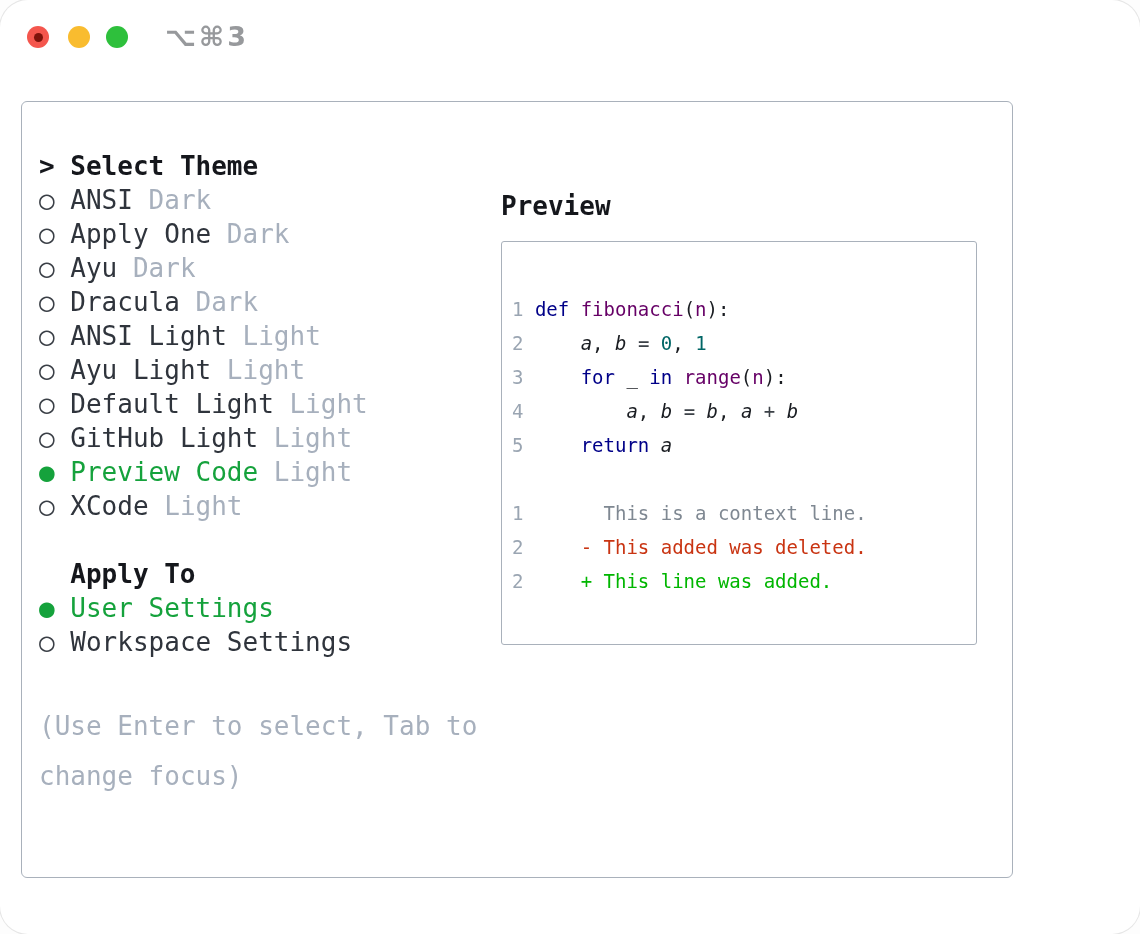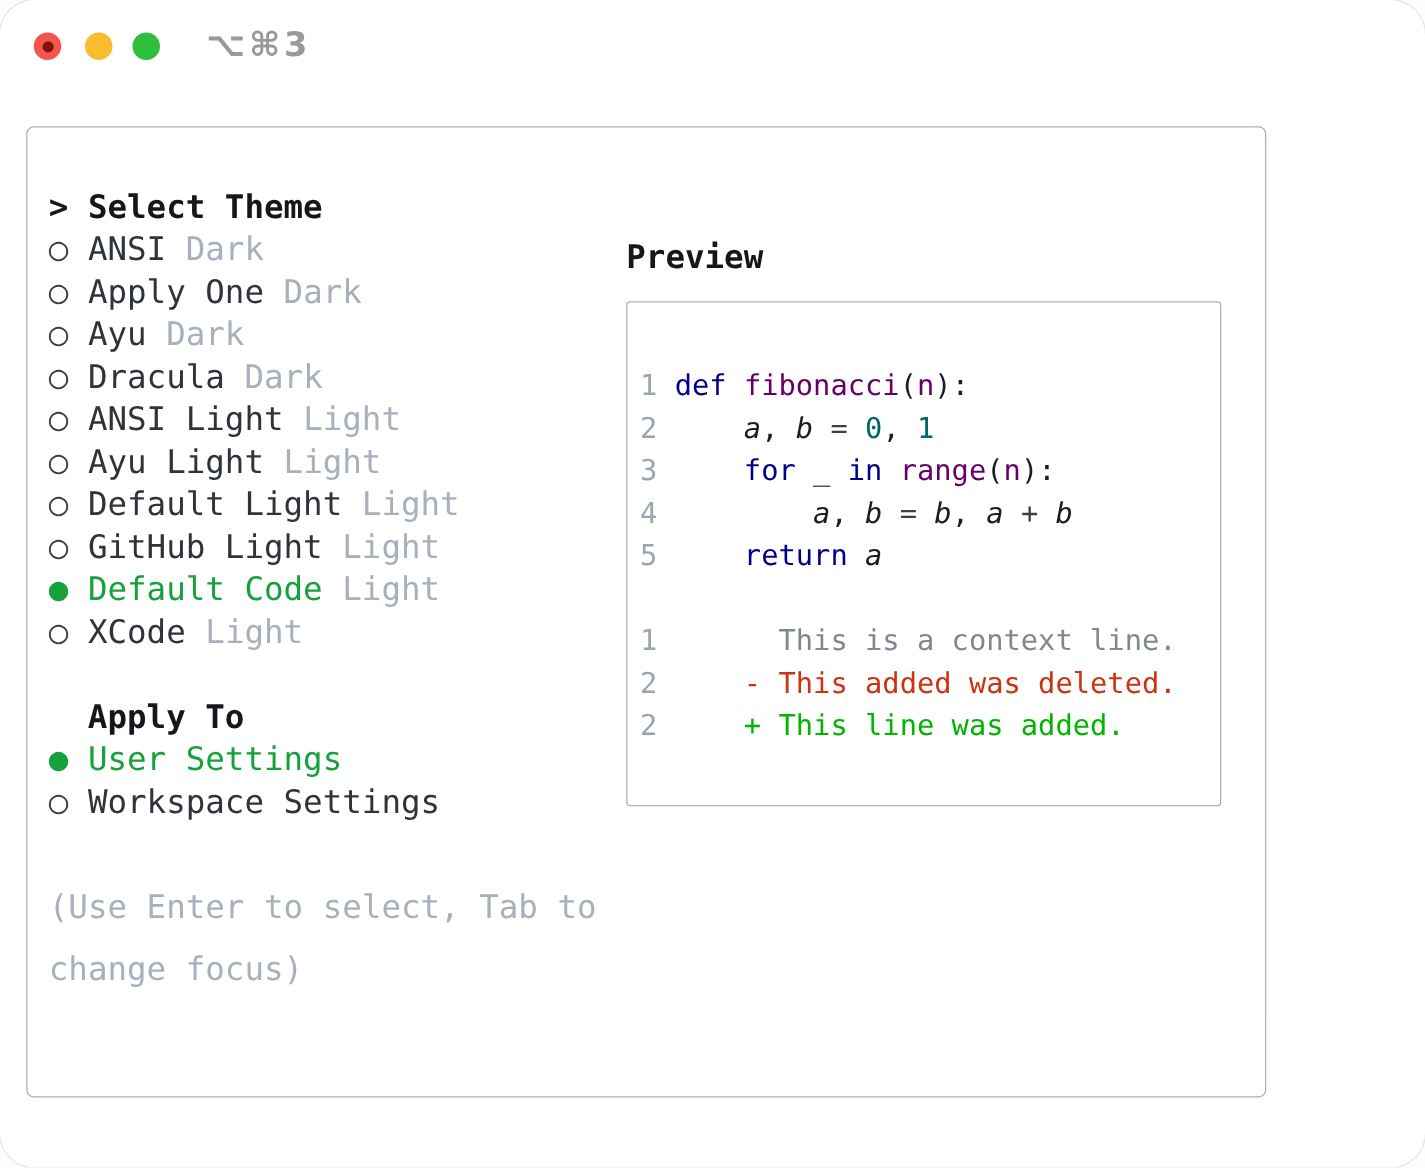--- a/index.html
+++ b/index.html
@@ -38,21 +38,21 @@
   .tvariant{color:var(--muted);}
   .selected .bullet,.selected .tname{color:var(--selected-green);}
   .hint{color:var(--muted);margin-top:16px;}
   .indent2{padding-left:2ch;}
   
   .preview-box{
     margin-top:18px;width:476px;height:404px;box-sizing:border-box;
     border:1.5px solid var(--panel-border);border-radius:3px;
     padding:16px 0 0 10px;overflow:hidden;background:#fff;
   }
-  .crow{height:34px;line-height:34px;white-space:pre;font-size:23px;
+  .crow{height:34px;line-height:34px;white-space:pre;font-size:19px;
         font-family:"DejaVu Sans Mono",monospace;color:var(--plain);}
   .sg-ln{color:var(--line-number);}
   .sg-kw{color:var(--keyword-blue);}
   .sg-fn{color:var(--function-purple);}
   .sg-prm{color:var(--function-purple);}
   .sg-num{color:var(--number-teal);}
   .sg-var{color:var(--plain);font-style:italic;}
   .sg-op{color:var(--operator);}
   .sg-pl{color:var(--plain);}
   .sg-ctx{color:var(--context-gray);}
@@ -79,21 +79,21 @@
       <div class="trow hdr"><span>&gt; </span><span>Select Theme</span></div>
       <div>
           <div class="trow item"><span class="bullet">○ </span><span class="tname">ANSI</span><span class="tvariant"> Dark</span></div>
           <div class="trow item"><span class="bullet">○ </span><span class="tname">Apply One</span><span class="tvariant"> Dark</span></div>
           <div class="trow item"><span class="bullet">○ </span><span class="tname">Ayu</span><span class="tvariant"> Dark</span></div>
           <div class="trow item"><span class="bullet">○ </span><span class="tname">Dracula</span><span class="tvariant"> Dark</span></div>
           <div class="trow item"><span class="bullet">○ </span><span class="tname">ANSI Light</span><span class="tvariant"> Light</span></div>
           <div class="trow item"><span class="bullet">○ </span><span class="tname">Ayu Light</span><span class="tvariant"> Light</span></div>
           <div class="trow item"><span class="bullet">○ </span><span class="tname">Default Light</span><span class="tvariant"> Light</span></div>
           <div class="trow item"><span class="bullet">○ </span><span class="tname">GitHub Light</span><span class="tvariant"> Light</span></div>
-          <div class="trow item selected"><span class="bullet">● </span><span class="tname">Default Code</span><span class="tvariant"> Light</span></div>
+          <div class="trow item selected"><span class="bullet">● </span><span class="tname">Preview Code</span><span class="tvariant"> Light</span></div>
           <div class="trow item"><span class="bullet">○ </span><span class="tname">XCode</span><span class="tvariant"> Light</span></div>
         </div>
       <div class="blankrow"></div>
       <div class="trow hdr indent2">Apply To</div>
       <div>
           <div class="trow item selected"><span class="bullet">● </span><span class="tname">User Settings</span></div>
           <div class="trow item"><span class="bullet">○ </span><span class="tname">Workspace Settings</span></div>
         </div>
       <div class="blankrow"></div>
       <div class="trow hint">(Use Enter to select, Tab to</div>

